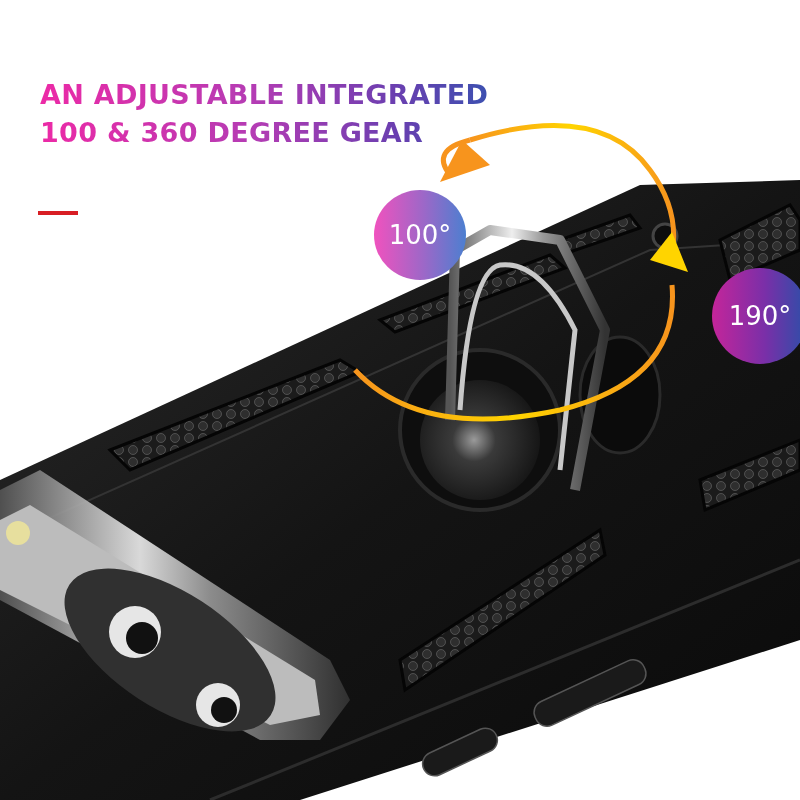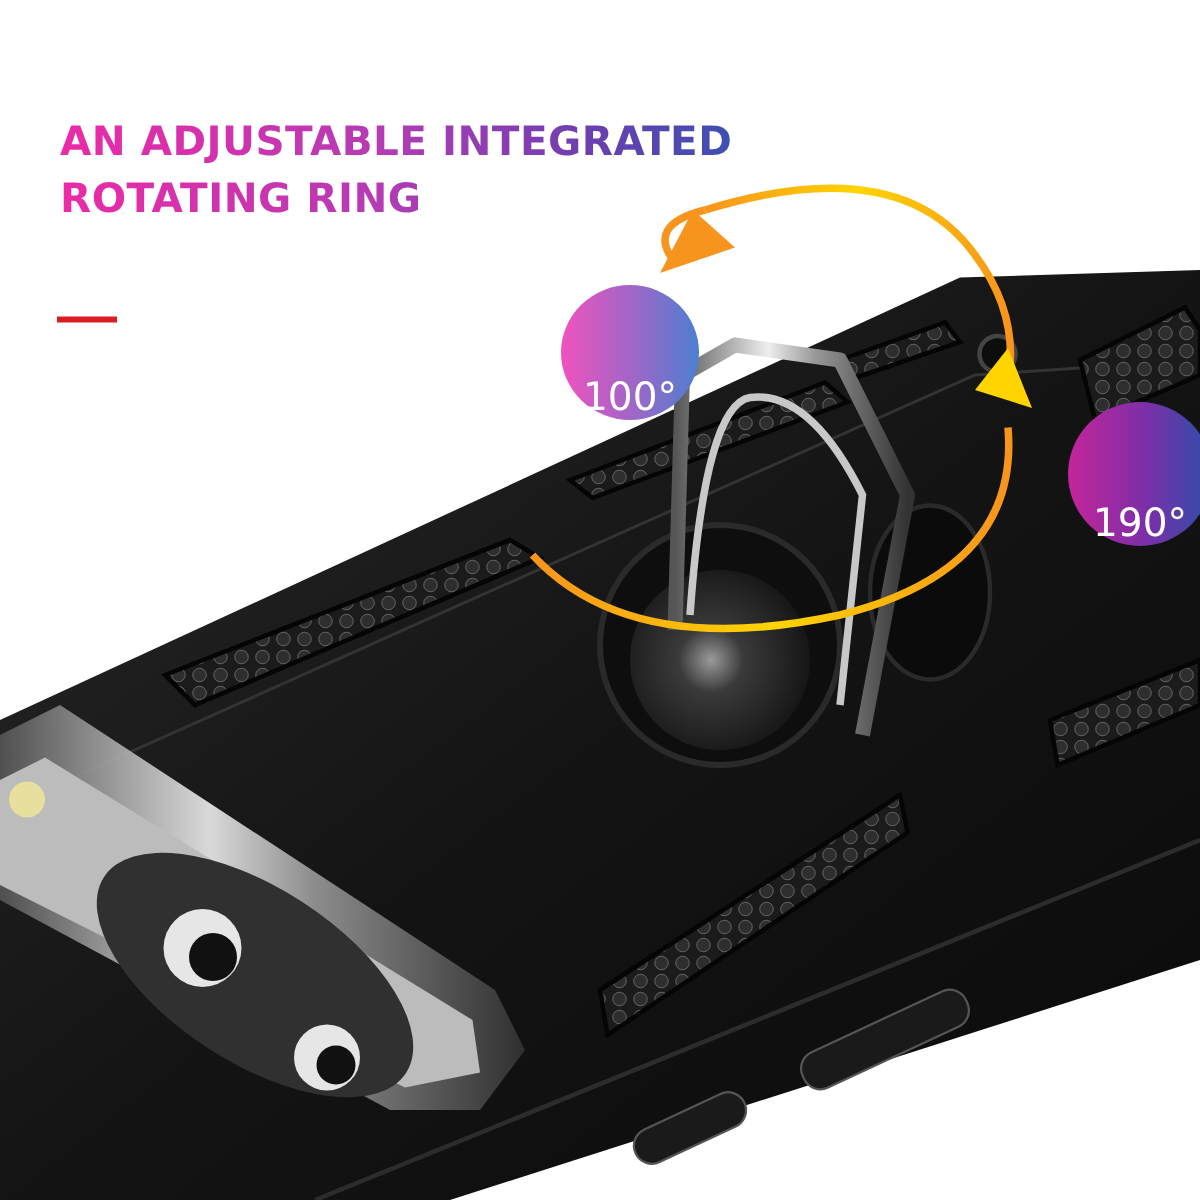--- a/index.html
+++ b/index.html
@@ -2,21 +2,21 @@
 <html><head>
 <meta charset="utf-8">
 <style>
   html, body { margin:0; padding:0; }
   body { width:800px; height:800px; background:#ffffff; overflow:hidden; position:relative; font-family:"DejaVu Sans", sans-serif; }
   .stage { position:absolute; left:0; top:0; width:800px; height:600px; }
   .headline { position:absolute; left:40px; top:76px; margin:0; font-family:"DejaVu Sans", sans-serif; font-weight:bold; font-size:27px; line-height:38px; letter-spacing:0.3px; }
   .headline span { display:block; background:linear-gradient(90deg,#ec2aa6 0%,#b43cb4 45%,#6a3fb0 75%,#2f55b0 100%); -webkit-background-clip:text; background-clip:text; color:transparent; white-space:nowrap; }
   .line1 { width:475px; } .line2 { width:475px; } .line3 { width:475px; }
   .accent-bar { position:absolute; left:38px; top:211px; width:40px; height:4px; background:#d81e24; }
-  .badge { position:absolute; border-radius:50%; display:flex; align-items:flex-end; justify-content:center; color:#fff; font-family:"DejaVu Sans", sans-serif; font-size:26px; font-weight:normal; }
+  .badge { position:absolute; border-radius:50%; display:flex; align-items:center; justify-content:center; color:#fff; font-family:"DejaVu Sans", sans-serif; font-size:26px; font-weight:normal; }
   .badge-100 { left:374px; top:190px; width:92px; height:90px; background:linear-gradient(90deg,#f052be 0%,#9b68c8 55%,#4c7fd0 100%); }
   .badge-360 { left:712px; top:268px; width:96px; height:96px; background:linear-gradient(90deg,#c4259a 0%,#7a2fa8 55%,#2b4fa8 100%); }
 </style>
 </head>
 <body>
 
 <div class="stage">
   <svg width="800" height="800" viewBox="0 0 800 800" style="position:absolute;left:0;top:0;">
     <defs>
       <linearGradient id="caseG" x1="0" y1="0" x2="1" y2="1">
@@ -84,21 +84,21 @@
       <path d="M470 140 Q600 100 650 170 Q680 210 672 255" fill="none" stroke="url(#arcG)" stroke-width="5"></path>
       <path d="M470 140 Q430 150 450 175" fill="none" stroke="#f7941d" stroke-width="5"></path>
       <polygon points="440,182 462,140 490,165" fill="#f7941d"></polygon>
       <path d="M355 370 Q420 440 560 410 Q680 380 672 285" fill="none" stroke="url(#arcG)" stroke-width="5"></path>
       <polygon points="650,260 688,272 672,232" fill="#ffd400"></polygon>
     </g>
   </svg>
 
   <h1 class="headline">
     <span class="line1">AN ADJUSTABLE INTEGRATED</span>
-    <span class="line3">ROTATING RING</span>
+    <span class="line2">100 &amp; 360 DEGREE GEAR</span>
   </h1>
 
   <div class="accent-bar"></div>
 
   <div class="badge badge-100">
     <span>100°</span>
   </div>
   <div class="badge badge-360">
     <span>190°</span>
   </div>

